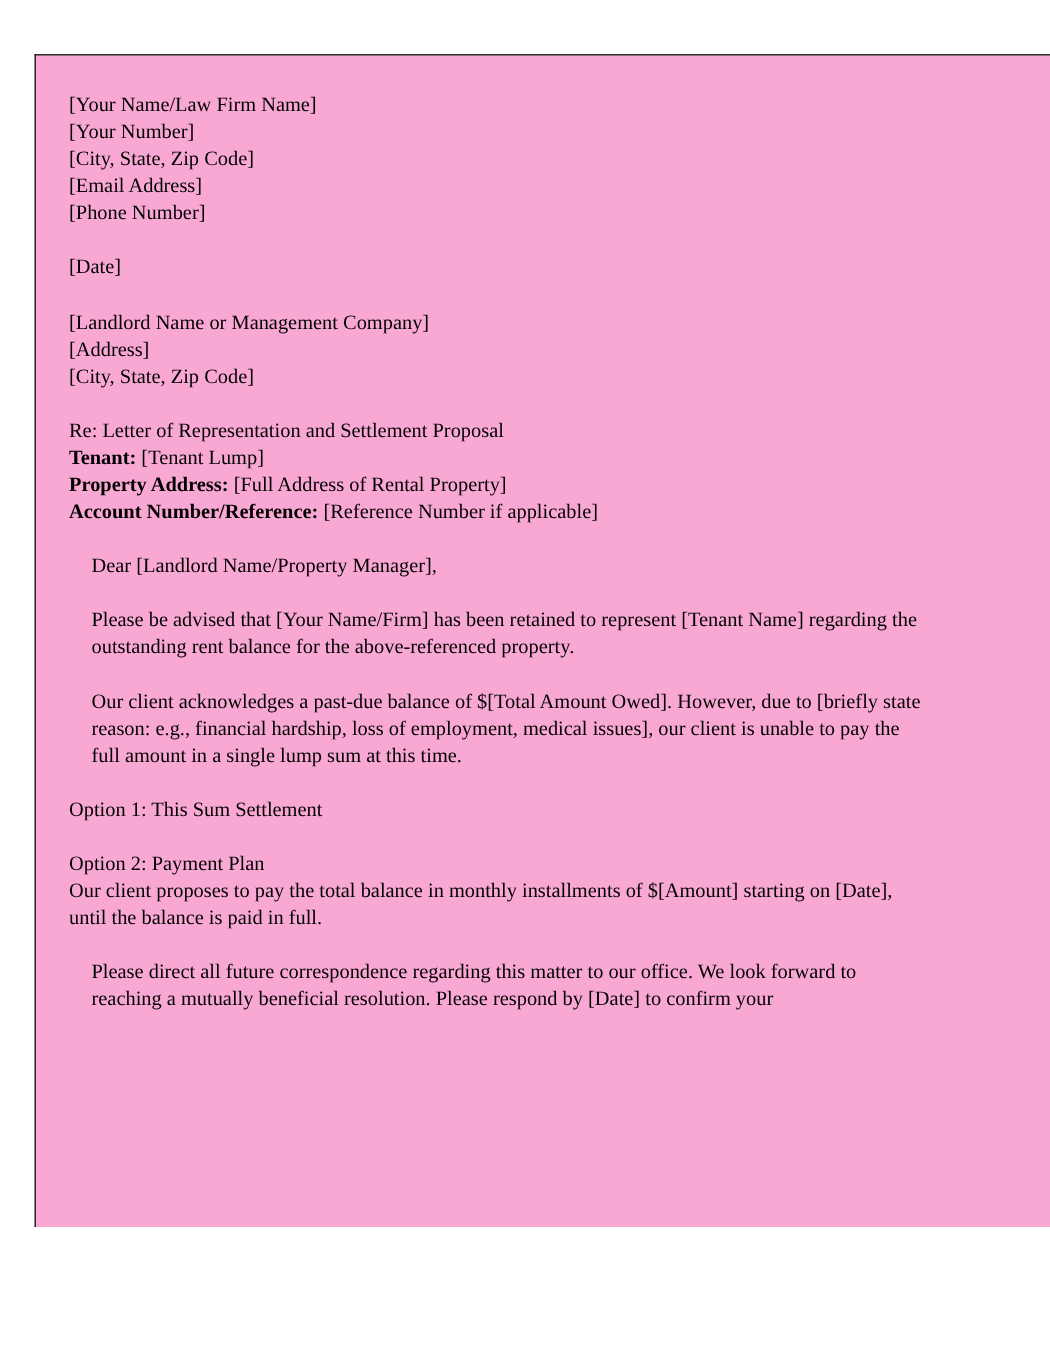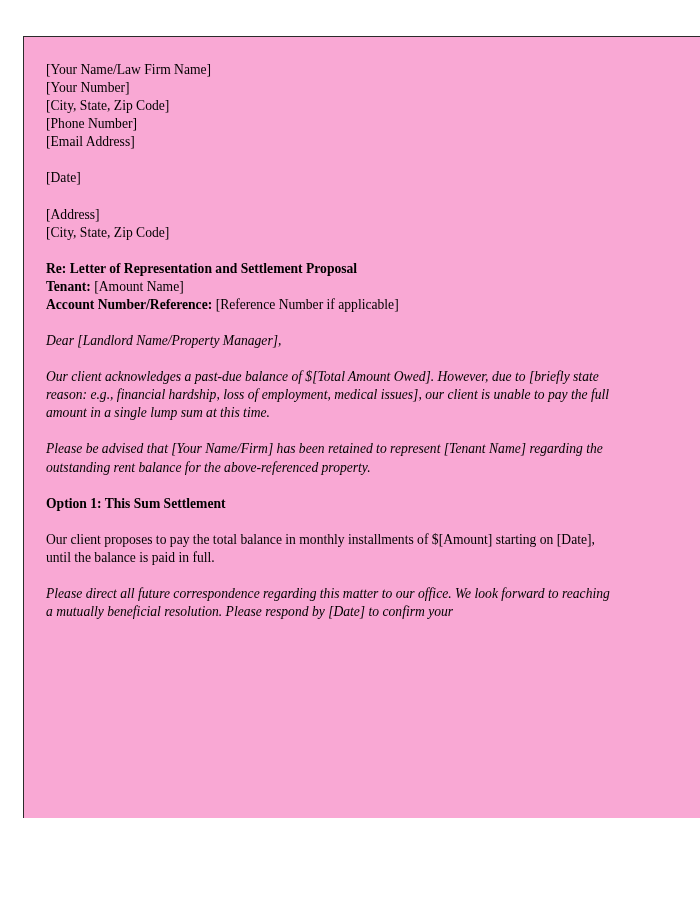--- a/index.html
+++ b/index.html
@@ -43,77 +43,79 @@
   }
 
   .block {
     margin: 0 0 18px 0;
   }
   .line {
     display: block;
     white-space: pre-wrap;
   }
   .para {
-    margin: 0 0 18px 0;
+    margin: 0 0 18px 15px;
     white-space: normal;
-    font-style: italic;
   }
   .para.last {
     margin-bottom: 0;
   }
   .heading {
-    font-weight: bold;
+    font-weight: normal;
     display: block;
     margin-top: 14px;
   }
   .label {
     font-weight: bold;
   }
 </style>
 </head>
 <body>
 
 <div class="page-sheet">
   <div class="page-body">
 
     <div class="block">
       <span class="line">[Your Name/Law Firm Name]</span>
       <span class="line">[Your Number]</span>
       <span class="line">[City, State, Zip Code]</span>
+      <span class="line">[Email Address]</span>
       <span class="line">[Phone Number]</span>
-      <span class="line">[Email Address]</span>
     </div>
 
     <div class="block">
       <span class="line">[Date]</span>
     </div>
 
     <div class="block">
+      <span class="line">[Landlord Name or Management Company]</span>
       <span class="line">[Address]</span>
       <span class="line">[City, State, Zip Code]</span>
     </div>
 
     <div class="block">
       <span class="line heading">Re: Letter of Representation and Settlement Proposal</span>
-      <span class="line"><span class="label">Tenant:</span> <span>[Amount Name]</span></span>
+      <span class="line"><span class="label">Tenant:</span> <span>[Tenant Lump]</span></span>
+      <span class="line"><span class="label">Property Address:</span> <span>[Full Address of Rental Property]</span></span>
       <span class="line"><span class="label">Account Number/Reference:</span> <span>[Reference Number if applicable]</span></span>
     </div>
 
     <p class="para">Dear [Landlord Name/Property Manager],</p>
 
+    <p class="para">Please be advised that [Your Name/Firm] has been retained to represent [Tenant Name] regarding the outstanding rent balance for the above-referenced property.</p>
+
     <p class="para">Our client acknowledges a past-due balance of $[Total Amount Owed]. However, due to [briefly state reason: e.g., financial hardship, loss of employment, medical issues], our client is unable to pay the full amount in a single lump sum at this time.</p>
-
-    <p class="para">Please be advised that [Your Name/Firm] has been retained to represent [Tenant Name] regarding the outstanding rent balance for the above-referenced property.</p>
 
 
     <div class="block">
       <span class="line heading">Option 1: This Sum Settlement</span>
     </div>
 
     <div class="block">
+      <span class="line heading">Option 2: Payment Plan</span>
       <span class="line">Our client proposes to pay the total balance in monthly installments of $[Amount] starting on [Date], until the balance is paid in full.</span>
     </div>
 
 
     <p class="para last">Please direct all future correspondence regarding this matter to our office. We look forward to reaching a mutually beneficial resolution. Please respond by [Date] to confirm your</p>
 
   </div>
 </div>
 
 </body></html>

